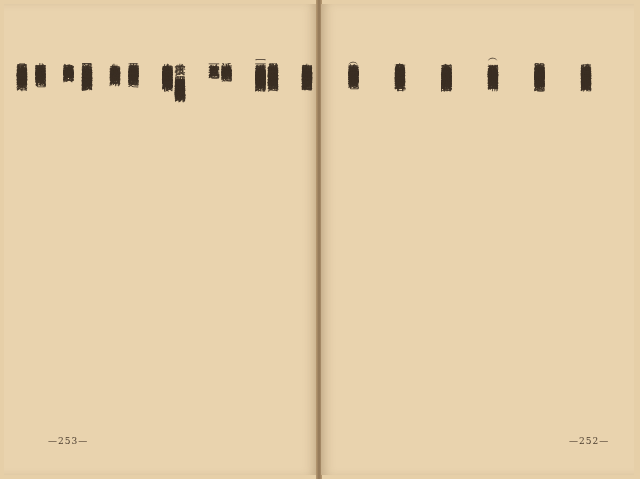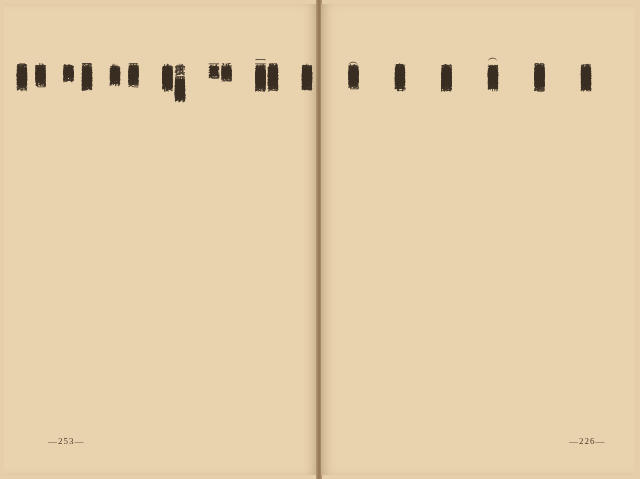--- a/index.html
+++ b/index.html
@@ -1,17 +1,17 @@
 <!DOCTYPE html>
 <html><head>
 <meta charset="utf-8">
 <style>
   html,body{margin:0;padding:0;background:#8a7a64;}
   body{width:640px;height:479px;overflow:hidden;position:relative;font-family:"DejaVu Serif","Liberation Serif",serif;}
-  .spread{position:absolute;left:0;top:0;width:640px;height:479px;background:#e6cfa8;font-family:Liberation Serif, serif;}
+  .spread{position:absolute;left:0;top:0;width:640px;height:479px;background:#e6cfa8;}
   .page{position:absolute;top:4px;height:471px;background:#e9d3ae;}
   .page.left{left:4px;width:313px;box-shadow:inset -8px 0 12px -6px rgba(90,60,30,0.35);}
   .page.right{left:321px;width:313px;box-shadow:inset 8px 0 12px -6px rgba(90,60,30,0.35);}
   .gutter{position:absolute;left:316px;top:0;width:6px;height:479px;background:linear-gradient(90deg,#b79a72,#8f7556,#b79a72);}
   .textblock{position:absolute;top:50px;height:355px;writing-mode:vertical-rl;text-orientation:upright;
     font-size:11.2px;line-height:15.5px;color:#3b2f24;letter-spacing:0.4px;white-space:pre;}
   .left .textblock{right:6px;width:290px;}
   .right .textblock{right:10px;width:295px;}
   .col{display:block;}
   .col.gap{margin-left:6px;}
@@ -60,16 +60,16 @@
       <span class="col">一可謂俱存於腹直肌內也刺之謂刺其絡也即示可施於左期門也隨其實而瀉之者期門爲瘀血充實之所謂</span>
       <span class="col">可於其充實處瀉血之意也</span>
       <span class="col gap">本條之病證刺絡有效雖如仲景所論然余實驗此證還用小柴胡湯與桂枝茯苓丸合方或小柴胡湯桂枝茯苓</span>
       <span class="col">丸加大黃合方小柴胡加石膏湯桂枝茯苓丸加大黃合方之一雖不倣刺絡</span>
       <span class="col">譫語亦效也鄙見係從淺於吳錢二氏之說故列於左</span>
       <span class="col">吳氏孫授論曰婦人之傷寒時疫與男子無二惟經水適斷適來及胎產等與男子稍有不同耳夫經水之來</span>
       
       
       
     </div>
-    <div class="pagenum">—226—</div>
+    <div class="pagenum">—252—</div>
   </div>
 
 </div>
 
 </body></html>

